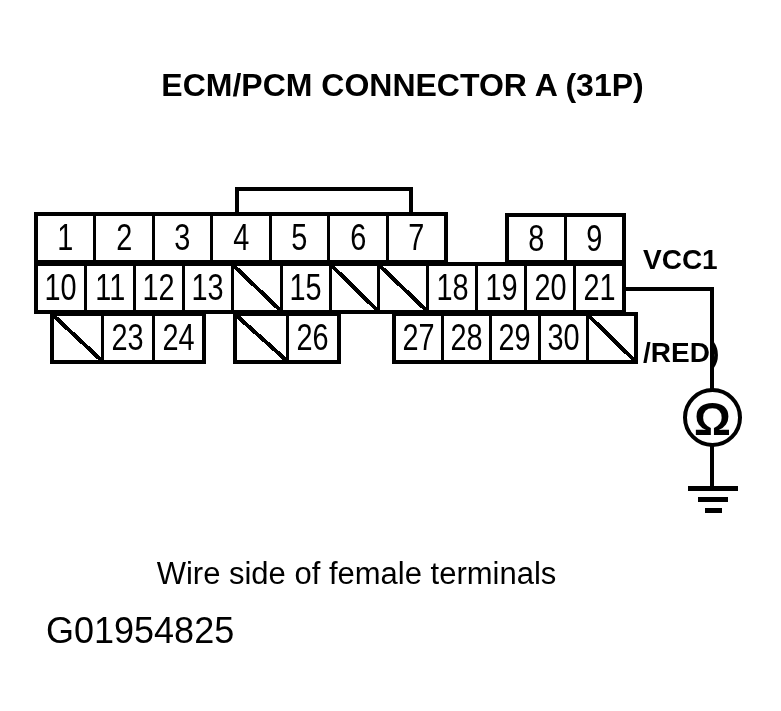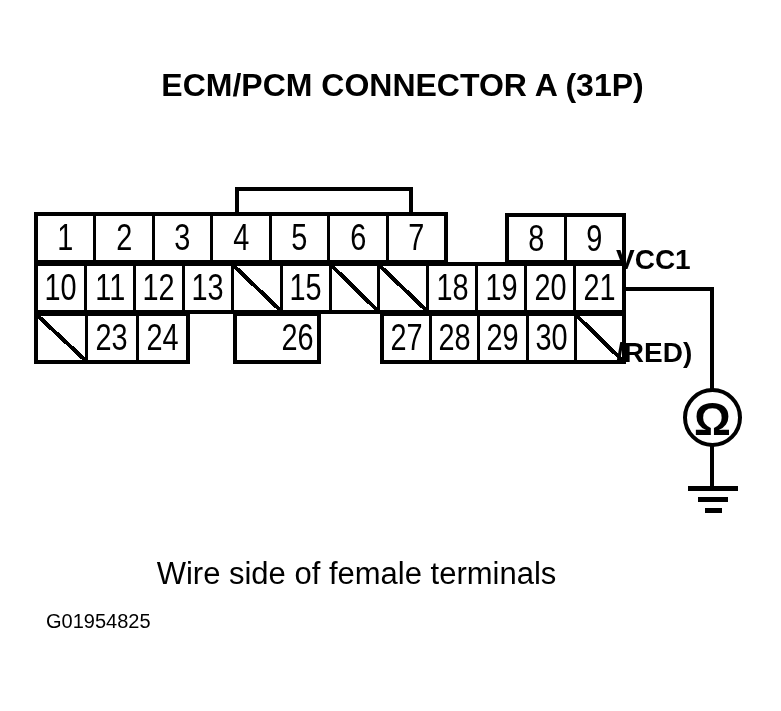--- a/index.html
+++ b/index.html
@@ -63,21 +63,21 @@
     left: 235px; top: 187px; width: 178px; height: 30px;
     border: 4px solid #000;
     border-bottom: none;
     box-sizing: border-box;
     background: #fff;
   }
 
   .wire { position: absolute; background: #000; }
 
   .wire-label {
-    left: 604px; top: 182px;
+    left: 631px; top: 182px;
     font-size: 28px;
     font-weight: bold;
     line-height: 31px;
     white-space: pre;
   }
 
   .meter-circle {
     position: absolute;
     left: 683px; top: 388px;
     width: 59px; height: 59px;
@@ -101,21 +101,21 @@
   .caption {
     left: 0; top: 556px; width: 689px;
     text-align: center;
     font-size: 31px;
     font-weight: 400;
     white-space: nowrap;
   }
 
   .figure-id {
     left: 34px; top: 610px;
-    font-size: 20px;
+    font-size: 36px;
     font-weight: 400;
   }
 </style>
 </head>
 <body>
 
 <div class="abs title">ECM/PCM CONNECTOR A (31P)</div>
 
 <div class="tab"></div>
 
@@ -178,38 +178,38 @@
       <span>19</span>
     </div>
   <div class="cell">
       <span>20</span>
     </div>
   <div class="cell">
       <span>21</span>
     </div>
 </div>
 
-<div class="blk" style="left:34px; top:312px; width:156px; height:52px;">
+<div class="blk" style="left:50px; top:312px; width:156px; height:52px;">
   <div class="cell diag"></div>
   <div class="cell">
       <span>23</span>
     </div>
   <div class="cell">
       <span>24</span>
     </div>
 </div>
 
-<div class="blk" style="left:233px; top:312px; width:88px; height:52px;align-items:center;">
+<div class="blk" style="left:233px; top:312px; width:108px; height:52px;">
   <div class="cell diag"></div>
   <div class="cell">
       <span>26</span>
     </div>
 </div>
 
-<div class="blk" style="left:380px; top:312px; width:246px; height:52px;">
+<div class="blk" style="left:392px; top:312px; width:246px; height:52px;">
   <div class="cell">
       <span>27</span>
     </div>
   <div class="cell">
       <span>28</span>
     </div>
   <div class="cell">
       <span>29</span>
     </div>
   <div class="cell">

